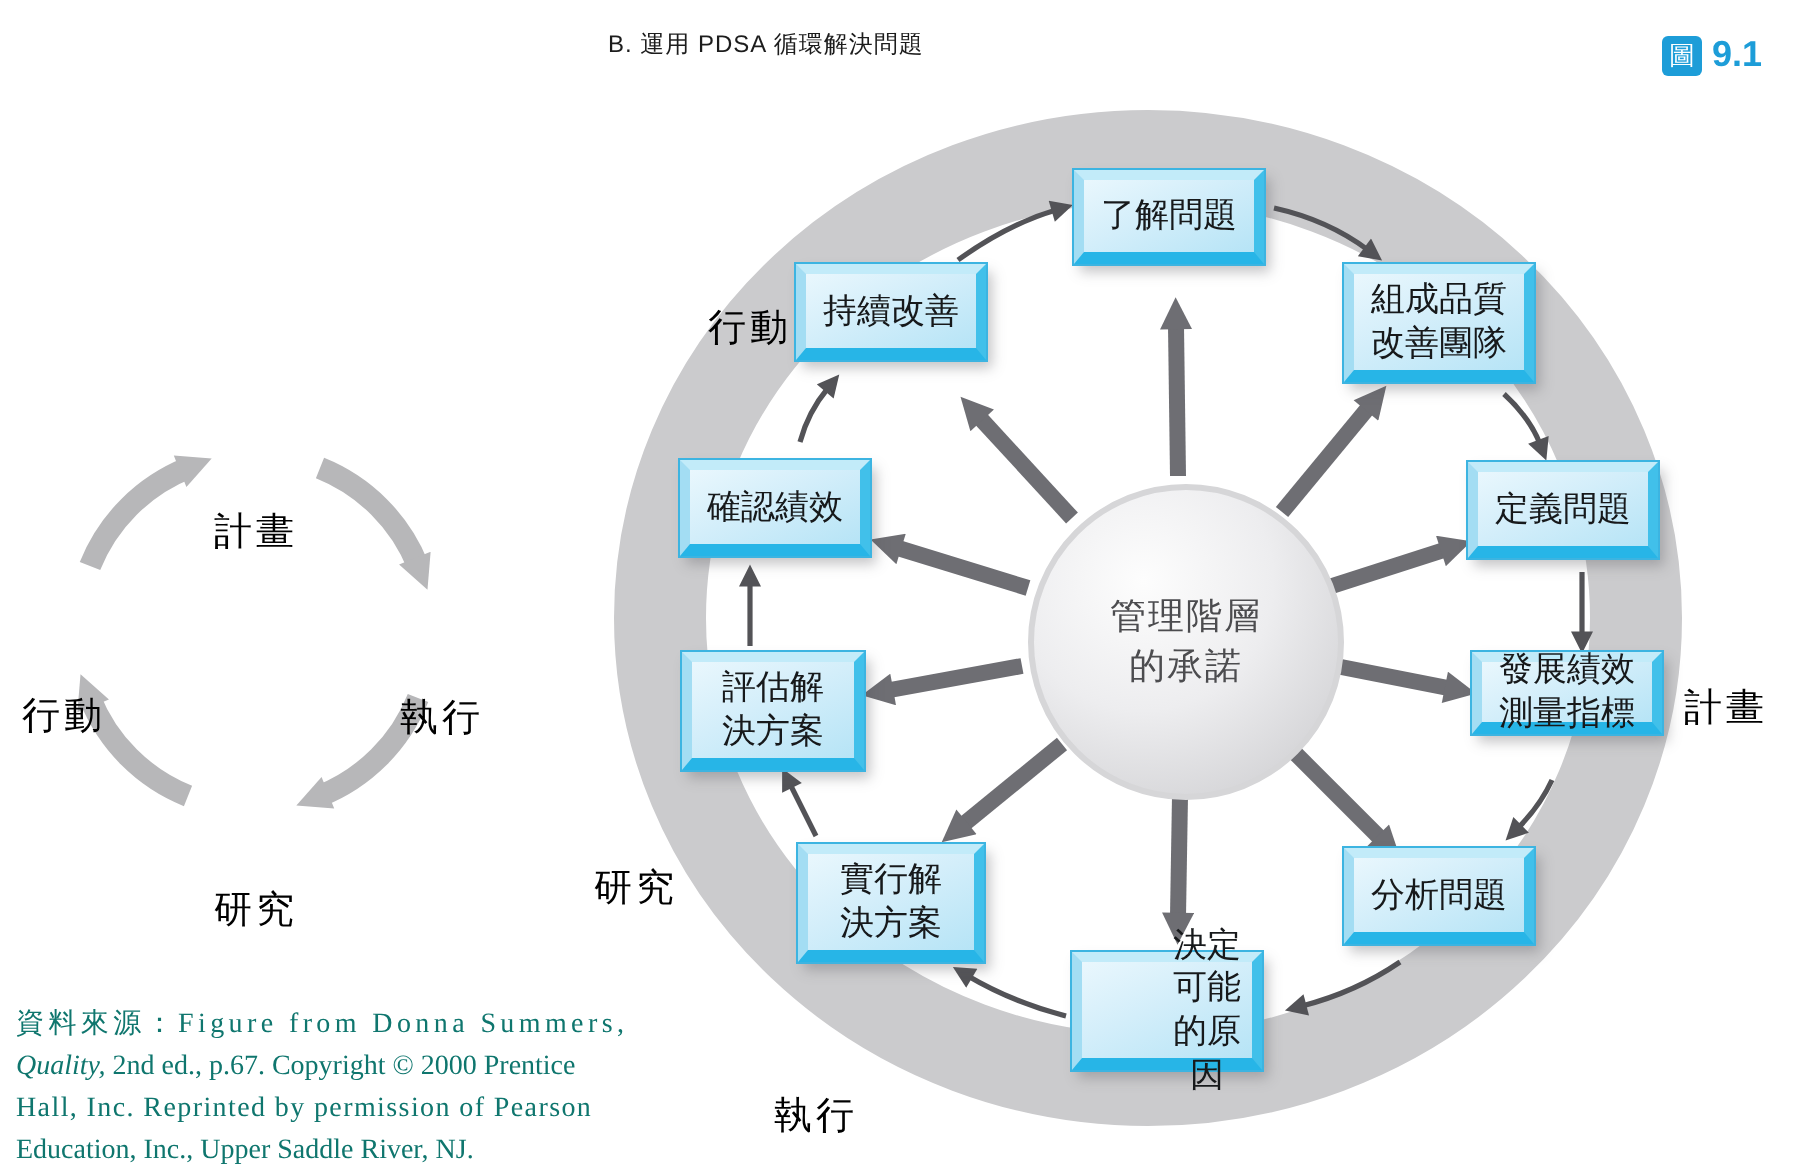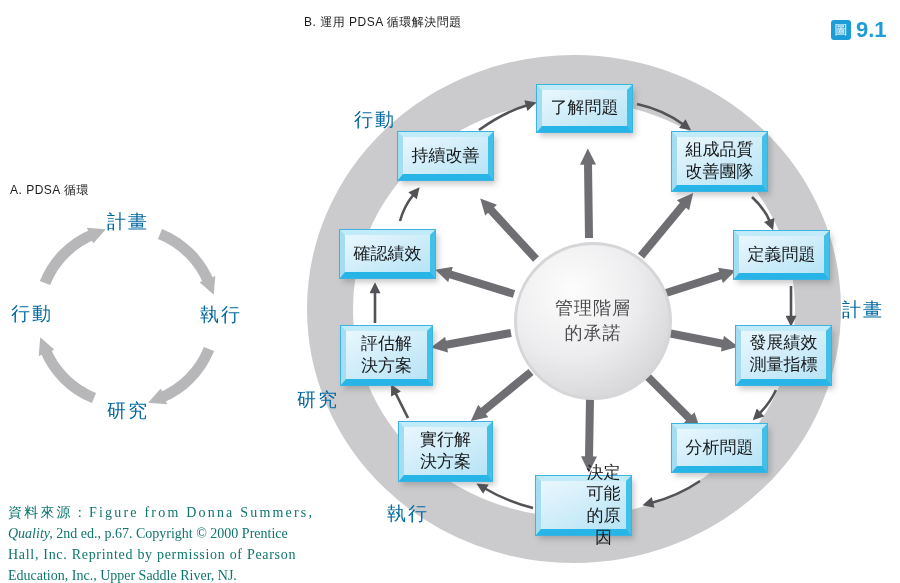--- a/index.html
+++ b/index.html
@@ -1,38 +1,38 @@
 <!DOCTYPE html>
 <html><head>
 <meta charset="utf-8">
 <style>
   html,body{margin:0;padding:0;background:#fff;}
   .canvas{position:relative;width:900px;height:583px;background:#ffffff;overflow:hidden;
           font-family:"Liberation Sans",sans-serif;}
   .layer-svg{position:absolute;left:0;top:0;}
   .panel-title{position:absolute;color:#1c1c1c;font-size:12px;letter-spacing:.5px;white-space:nowrap;}
-  .phase-label{position:absolute;transform:translate(-50%,-50%);color:#0369a1;font-size:19px;
-               letter-spacing:2px;white-space:nowrap;}
+  .phase-label{position:absolute;transform:translate(-50%,-50%);color:#000000;font-size:19px;
+               letter-spacing:2px;white-space:nowrap;margin-top:44px;}
   .step-box{position:absolute;box-sizing:border-box;display:flex;align-items:center;justify-content:center;
             text-align:center;white-space:pre-line;font-size:17px;line-height:1.28;color:#17191b;
             background:linear-gradient(155deg,#e9f7fd 0%,#d3eefa 45%,#b6e4f6 100%);
             border-top:5px solid #c2ebf9;
             border-left:5px solid #a3ddf3;
             border-right:5px solid #41c0ea;
             border-bottom:6px solid #27b5e7;
             box-shadow:0 0 0 1px #3cb4e1, 3px 4px 6px rgba(90,90,95,.35);}
   .center-circle{position:absolute;left:514px;top:242px;width:152px;height:152px;border-radius:50%;
             display:flex;align-items:center;justify-content:center;text-align:center;white-space:pre-line;
             color:#4c4c4f;font-size:18px;line-height:1.38;letter-spacing:1px;
             background:radial-gradient(circle at 36% 30%,#fdfdfd 0%,#ededef 45%,#c9c9cc 100%);
             border:3px solid #d6d6d8;}
   .figure-badge{position:absolute;left:831px;top:17px;display:flex;align-items:center;gap:5px;}
   .figure-badge .icon{width:20px;height:20px;background:#1d9dd8;color:#fff;border-radius:3px;
             display:flex;align-items:center;justify-content:center;font-size:13px;}
-  .figure-badge .num{color:#1d9dd8;font-weight:bold;font-size:22px;}
+  .figure-badge .num{color:#1d9dd8;font-weight:bold;font-size:18px;}
   .citation{position:absolute;left:8px;top:502px;width:330px;color:#0f766e;
             font-family:"Liberation Serif",serif;font-size:14px;line-height:21px;}
   .citation .ls1{letter-spacing:2.2px;}
   .citation .ls3{letter-spacing:.7px;}
   .citation .it{font-style:italic;}
 </style>
 </head>
 <body>
 
 <div class="canvas">
@@ -81,21 +81,20 @@
       <line x1="668" y1="333" x2="724" y2="344" marker-end="url(#mSpoke)"></line>
       <line x1="646" y1="375" x2="690" y2="419" marker-end="url(#mSpoke)"></line>
       <line x1="590" y1="398" x2="589" y2="458" marker-end="url(#mSpoke)"></line>
       <line x1="531" y1="372" x2="482" y2="412" marker-end="url(#mSpoke)"></line>
       <line x1="511" y1="333" x2="445" y2="345" marker-end="url(#mSpoke)"></line>
       <line x1="514" y1="294" x2="449" y2="274" marker-end="url(#mSpoke)"></line>
       <line x1="536" y1="259" x2="490" y2="209" marker-end="url(#mSpoke)"></line>
     </g>
   </svg>
 
-  <div class="panel-title" style="left:10px;top:182px;">A. PDSA 循環</div>
   <div class="panel-title" style="left:304px;top:14px;">B. 運用 PDSA 循環解決問題</div>
 
   <div class="figure-badge">
     <span class="icon">圖</span>
     <span class="num">9.1</span>
   </div>
 
   <div class="phase-label" style="left:128px;top:222px;">計畫</div>
   <div class="phase-label" style="left:221px;top:315px;">執行</div>
   <div class="phase-label" style="left:128px;top:411px;">研究</div>
@@ -103,21 +102,21 @@
 
   <div class="phase-label" style="left:375px;top:120px;">行動</div>
   <div class="phase-label" style="left:863px;top:310px;">計畫</div>
   <div class="phase-label" style="left:318px;top:400px;">研究</div>
   <div class="phase-label" style="left:408px;top:514px;">執行</div>
 
   <div class="step-box" style="left:537px;top:85px;width:95px;height:47px;">了解問題</div>
   <div class="step-box" style="left:672px;top:132px;width:95px;height:59px;">組成品質
 改善團隊</div>
   <div class="step-box" style="left:734px;top:231px;width:95px;height:48px;">定義問題</div>
-  <div class="step-box" style="left:736px;top:326px;width:95px;height:59px;font-family:Liberation Mono, monospace;">發展績效
+  <div class="step-box" style="left:736px;top:326px;width:95px;height:41px;">發展績效
 測量指標</div>
   <div class="step-box" style="left:672px;top:424px;width:95px;height:48px;">分析問題</div>
   <div class="step-box" style="left:536px;top:476px;width:95px;height:59px;padding-left:40px;">決定可能
 的原因</div>
   <div class="step-box" style="left:399px;top:422px;width:93px;height:59px;font-family:Liberation Serif, serif;">實行解
 決方案</div>
   <div class="step-box" style="left:341px;top:326px;width:91px;height:59px;">評估解
 決方案</div>
   <div class="step-box" style="left:340px;top:230px;width:95px;height:48px;">確認績效</div>
   <div class="step-box" style="left:398px;top:132px;width:95px;height:48px;">持續改善</div>

